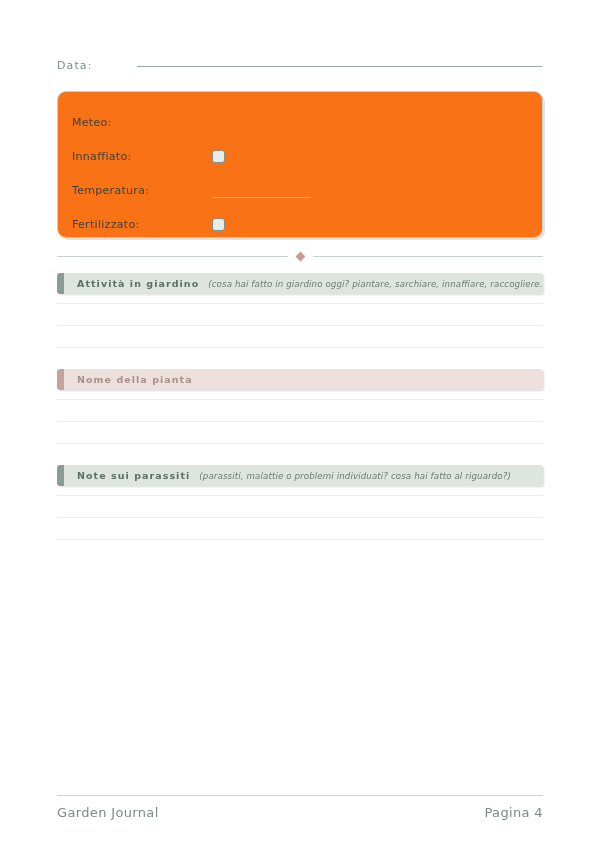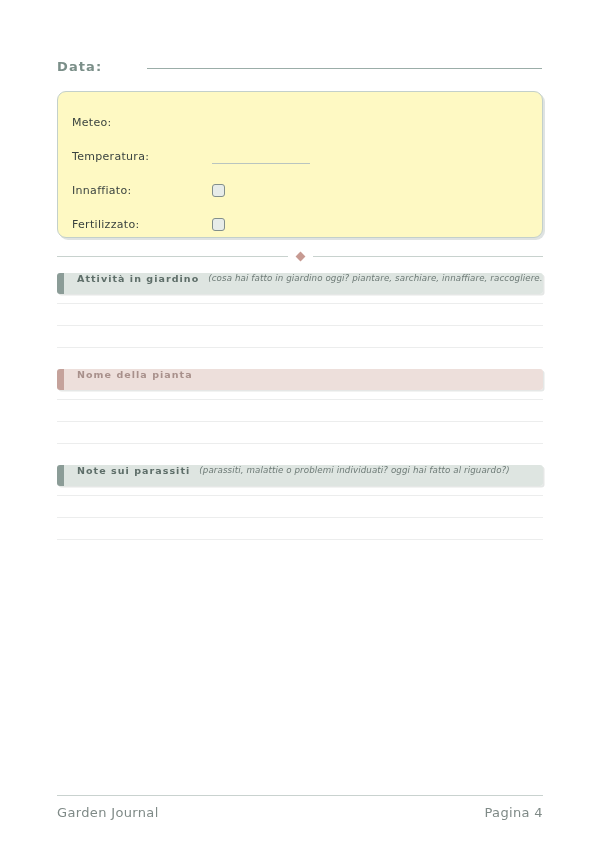--- a/index.html
+++ b/index.html
@@ -25,40 +25,40 @@
   }
 
   
   .date-row {
     display: flex;
     align-items: baseline;
     height: 22px;
     margin-top: 2px;
   }
   .date-label {
-    font-size: 13px;
-    font-weight: bold;
+    font-size: 11px;
+    font-weight: normal;
     letter-spacing: 1.1px;
     color: #7b8f89;
     white-space: nowrap;
   }
   .date-line {
     flex: 1;
     height: 1px;
     background: #9bada8;
     margin-left: 45px;
     margin-right: 1px;
     position: relative;
     top: -2px;
   }
 
   
   .weather-card {
     margin-top: 10px;
-    background: #fef9c3;
+    background: #f97316;
     border: 1px solid #c3d0cb;
     border-radius: 9px;
     box-shadow: 2px 2px 0 rgba(140,155,150,0.28);
     padding: 13px 0 12px 0;
     box-sizing: border-box;
     height: 147px;
     position: relative;
   }
   .w-row {
     display: flex;
@@ -124,20 +124,21 @@
   }
   .section-accent {
     width: 7px;
     height: 21px;
     flex: 0 0 auto;
   }
   .section-body {
     flex: 1;
     height: 21px;
     display: flex;
+    align-items: center;
     padding-left: 13px;
     box-sizing: border-box;
   }
   .section-title {
     font-size: 9.5px;
     font-weight: bold;
     letter-spacing: 1.05px;
     white-space: nowrap;
   }
   .section-hint {
@@ -200,26 +201,26 @@
   <div class="date-row">
     <span class="date-label">Data:</span>
     <span class="date-line"></span>
   </div>
 
   <div class="weather-card">
     <div class="w-row">
       <span class="w-label">Meteo:</span>
     </div>
     <div class="w-row">
+      <span class="w-label">Innaffiato:</span>
+      <span class="w-checkbox"></span>
+    </div>
+    <div class="w-row">
       <span class="w-label">Temperatura:</span>
       <span class="w-underline"></span>
-    </div>
-    <div class="w-row">
-      <span class="w-label">Innaffiato:</span>
-      <span class="w-checkbox"></span>
     </div>
     <div class="w-row">
       <span class="w-label">Fertilizzato:</span>
       <span class="w-checkbox"></span>
     </div>
   </div>
 
   <div class="divider">
     <span class="divider-line"></span>
     <span class="divider-diamond"></span>
@@ -252,21 +253,21 @@
           <div class="write-line"></div>
           <div class="write-line"></div>
           <div class="write-line"></div>
         </div>
       </div>
       <div class="section theme-green">
         <div class="section-header">
           <span class="section-accent"></span>
           <div class="section-body">
             <span class="section-title">Note sui parassiti</span>
-            <span class="section-hint">(parassiti, malattie o problemi individuati? oggi hai fatto al riguardo?)</span>
+            <span class="section-hint">(parassiti, malattie o problemi individuati? cosa hai fatto al riguardo?)</span>
           </div>
         </div>
         <div class="section-lines">
           <div class="write-line"></div>
           <div class="write-line"></div>
           <div class="write-line"></div>
         </div>
       </div>
     </div>
 

